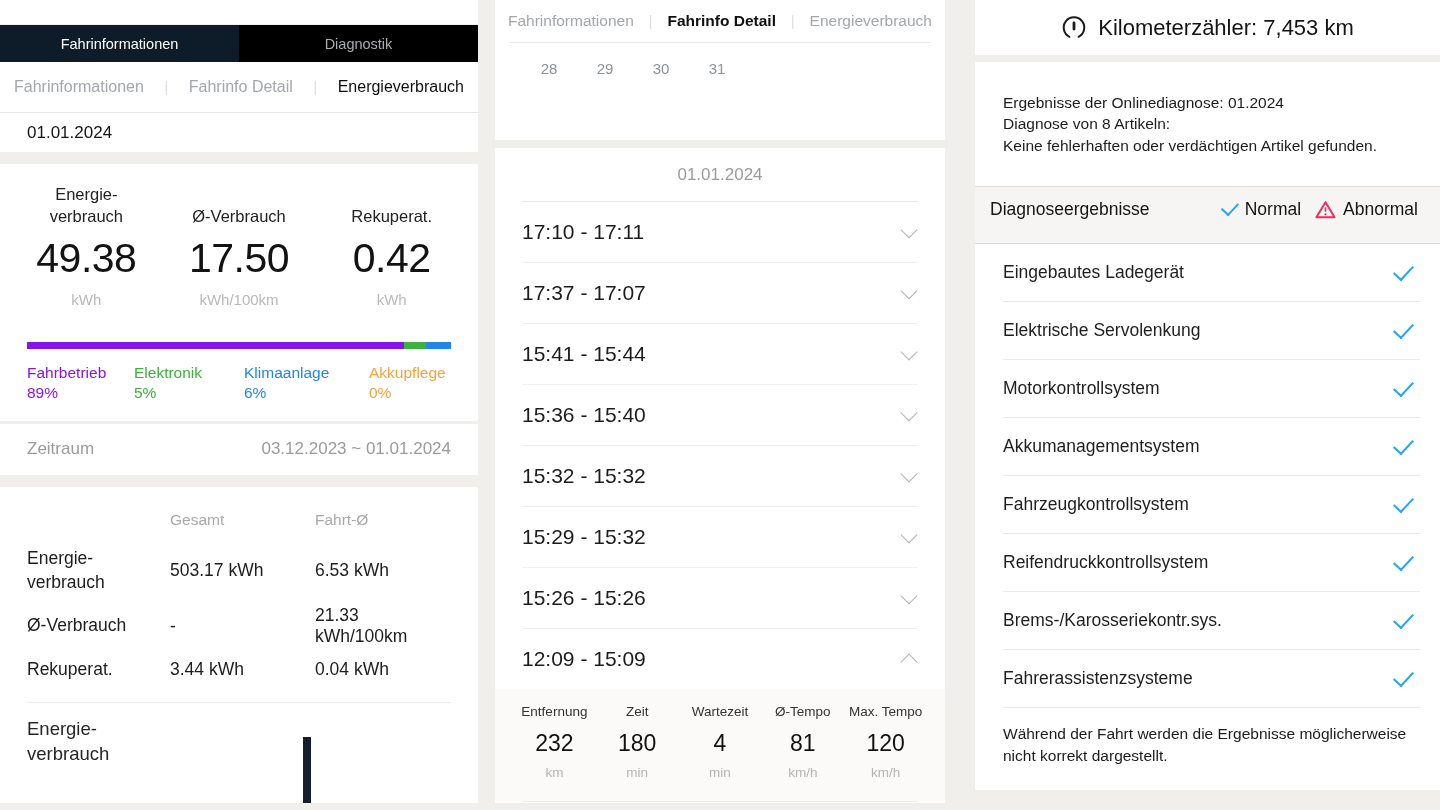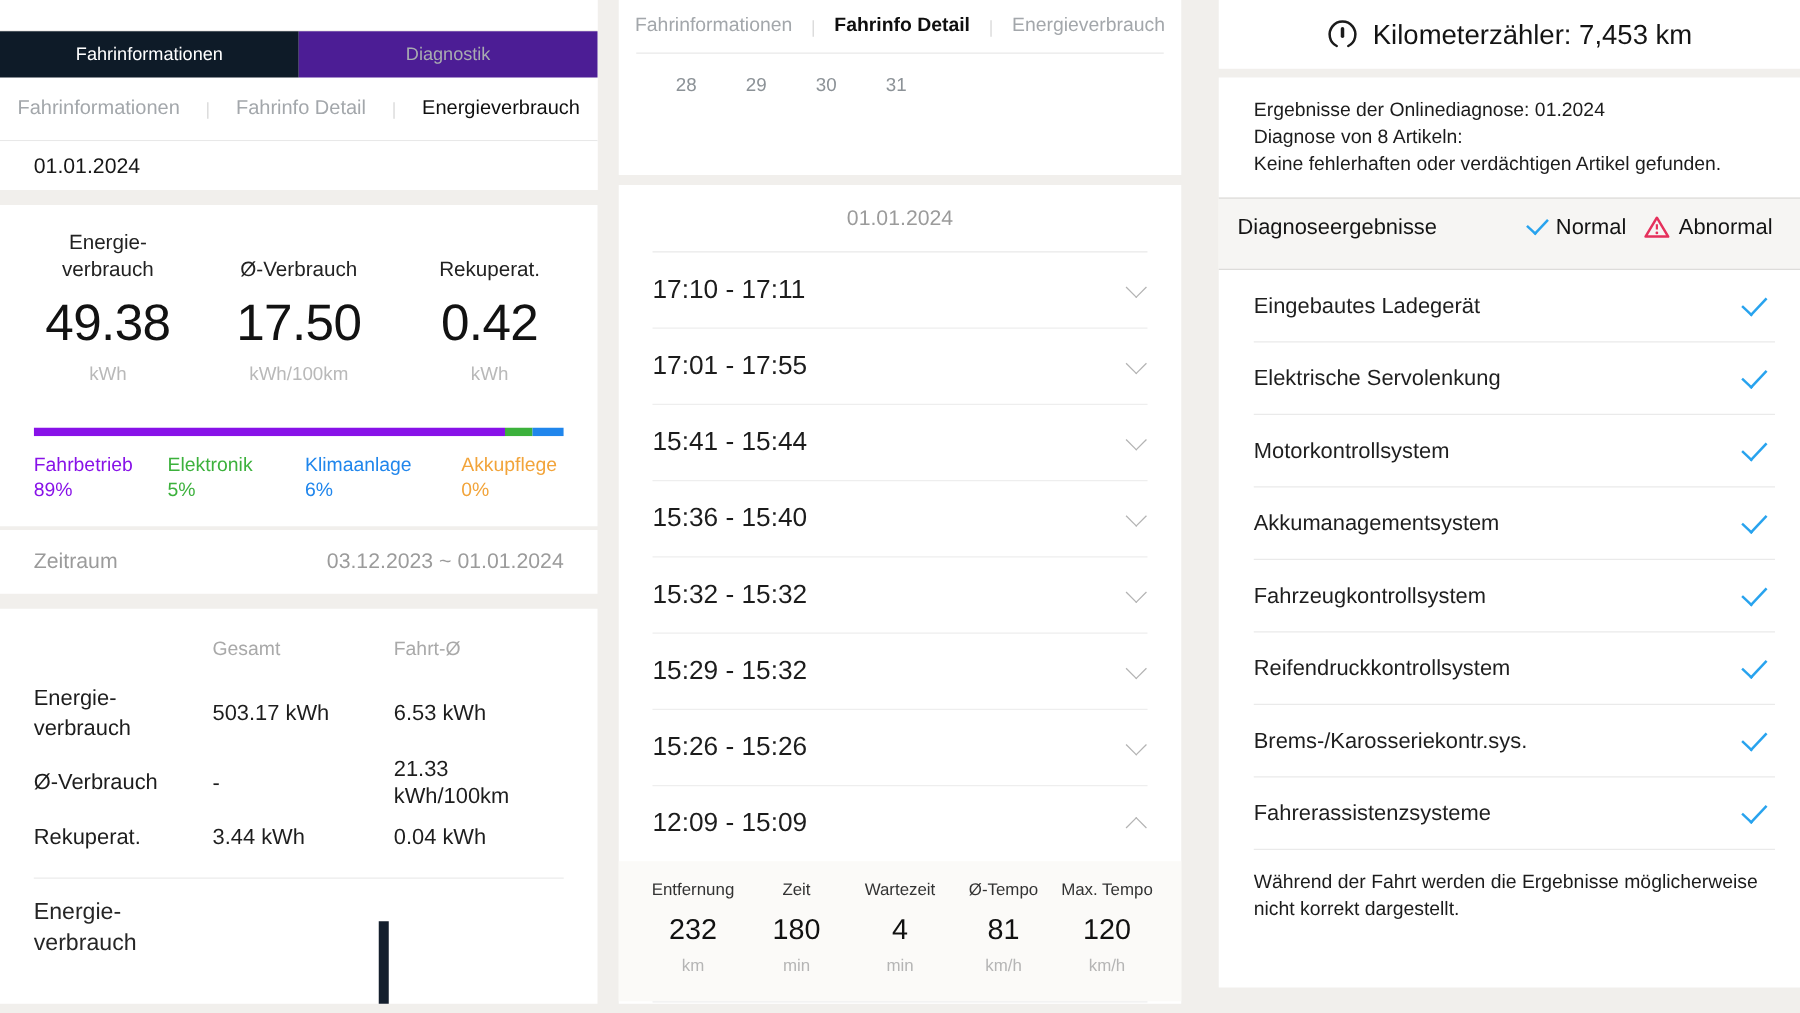--- a/index.html
+++ b/index.html
@@ -9,21 +9,21 @@
   #mid{left:495px;width:450px;height:803px}
   #right{left:975px;width:465px;height:790px}
   .card{background:#fff}
   .gap12{height:12px}.gap8{height:8px}.gap7{height:7px}.gap3{height:3px}
 
   
   .topstrip{height:24px;background:#fff;border-bottom:1px solid #f3f1ef}
   .main-tabs{display:flex;height:37px}
   .main-tab{flex:1;display:flex;align-items:center;justify-content:center;font-size:14.5px;cursor:pointer}
   .main-tab.active{background:var(--tab-dark,#0e1b28);color:#fff}
-  .main-tab.inactive{background:#4c1d95;color:#a8acb0}
+  .main-tab.inactive{background:#000000;color:#a8acb0}
   .sub-tabs{height:50px;display:flex;align-items:center;justify-content:space-between;padding:0 14px;border-bottom:1px solid #e8e8e8;font-size:16px;color:#a3a7ab;background:#fff}
   .sub-tab.active{color:#0f0f0f}
   .vsep{color:#dcdcdc;font-size:14px}
   .date-row{height:39px;display:flex;align-items:center;padding:0 27px;font-size:17px;color:#161616;background:#fff}
   .stats-card{padding:20px 10px 17px}
   .stats-row{display:flex}
   .stat{flex:1;text-align:center}
   .stat-label{font-size:16.5px;color:#222;white-space:pre-line;line-height:1.3;min-height:43px;display:flex;align-items:flex-end;justify-content:center}
   .stat-value{font-size:41px;color:#121212;margin-top:8px;letter-spacing:-0.5px}
   .stat-unit{font-size:15px;color:#b9b9b9;margin-top:9px}
@@ -58,21 +58,21 @@
   .chev.up{transform:rotate(-135deg);margin-top:6px}
   .trip-details{background:#fbfaf8;display:flex;padding:15px 18px 21px}
   .td-col{flex:1;text-align:center}
   .td-label{font-size:13.5px;color:#333}
   .td-value{font-size:23px;color:#111;margin-top:11px}
   .td-unit{font-size:13.5px;color:#b5b5b5;margin-top:8px}
 
   
   .r-title-card{height:55px;display:flex;align-items:center;justify-content:center;gap:11px}
   .r-title{font-size:22px;color:#141414;font-weight:400}
-  .r-summary{padding:16px 28px;font-size:15.5px;color:#1c1c1c;line-height:1.38}
+  .r-summary{padding:30px 28px;font-size:15.5px;color:#1c1c1c;line-height:1.38}
   .r-results{flex:1;display:flex;flex-direction:column}
   .r-header{height:44px;background:#f6f5f3;border-top:1px solid #dddcda;border-bottom:1px solid #dddcda;display:flex;align-items:center;justify-content:space-between;padding:0 22px 12px 15px}
   .r-header-title{font-size:17.5px;color:#141414}
   .legend{display:flex;align-items:center;font-size:17.5px;color:#141414}
   .legend .lgap{width:14px}.legend .sgap{width:7px}
   .tick{width:17px;height:9px;border-left:2.6px solid var(--accent-check,#28a3ee);border-bottom:2.6px solid var(--accent-check,#28a3ee);transform:rotate(-47deg);margin-top:-4px;flex:none}
   .tick.small{width:14px;height:8px;border-left-width:2.3px;border-bottom-width:2.3px}
   .diag-row{height:57px;margin:0 20px 0 28px;border-bottom:1px solid #eaeaea;display:flex;align-items:center;justify-content:space-between}
   .diag-row .tick{margin-right:7px}
   .diag-label{font-size:17.5px;color:#1e1e1e}
@@ -200,21 +200,21 @@
     <div class="m-date">01.01.2024</div>
     <div class="m-date-divider"></div>
 
     <div class="trip-row">
       <span>17:10 - 17:11</span>
       <span class="chev"></span>
     </div>
     <div class="trip-divider"></div>
 
     <div class="trip-row">
-      <span>17:01 - 17:55</span>
+      <span>17:37 - 17:07</span>
       <span class="chev"></span>
     </div>
     <div class="trip-divider"></div>
 
     <div class="trip-row">
       <span>15:41 - 15:44</span>
       <span class="chev"></span>
     </div>
     <div class="trip-divider"></div>
 

